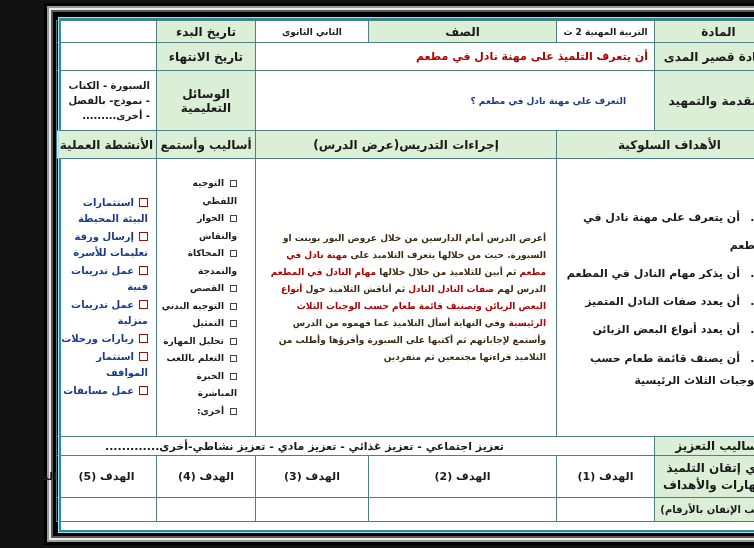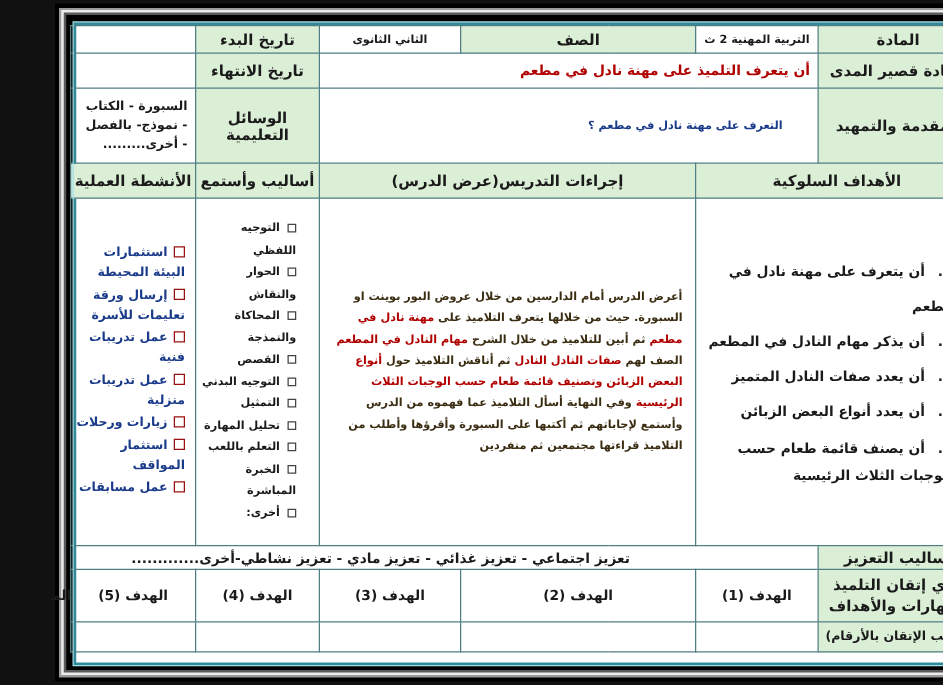--- a/index.html
+++ b/index.html
@@ -81,23 +81,23 @@
             <li><span class="num">2.</span><span>أن يذكر مهام النادل في المطعم</span></li>
             <li><span class="num">3.</span><span>أن يعدد صفات النادل المتميز</span></li>
             <li><span class="num">4.</span><span>أن يعدد أنواع البعض الزبائن</span></li>
             <li style="line-height:22px;padding-top:4px;"><span class="num">5.</span><span>أن يصنف قائمة طعام حسب الوجبات الثلاث الرئيسية</span></li>
           </ol>
         </td>
         <td colspan="3">
           <p class="proc">
             <span>أعرض الدرس أمام الدارسين من خلال عروض البور بوينت او السبورة. حيث من خلالها يتعرف التلاميذ على</span>
             <span class="inline-red">مهنة نادل في مطعم</span>
-            <span>ثم أبين للتلاميذ من خلال الشرح</span>
+            <span>ثم أبين للتلاميذ من خلال خلالها</span>
             <span class="inline-red">مهام النادل في المطعم</span>
-            <span>الصف لهم</span>
+            <span>الدرس لهم</span>
             <span class="inline-red">صفات النادل النادل</span>
             <span>ثم أناقش التلاميذ حول</span>
             <span class="inline-red">أنواع البعض الزبائن وتصنيف قائمة طعام حسب الوجبات الثلاث الرئيسية</span>
             <span>وفي النهاية أسأل التلاميذ عما فهموه من الدرس وأستمع لإجاباتهم ثم أكتبها على السبورة وأقرؤها وأطلب من التلاميذ قراءتها مجتمعين ثم منفردين</span>
           </p>
         </td>
         <td>
           <ul class="methods">
             <li><span class="box"></span><span>التوجيه اللفظي</span></li>
             <li><span class="box"></span><span>الحوار والنقاش</span></li>

